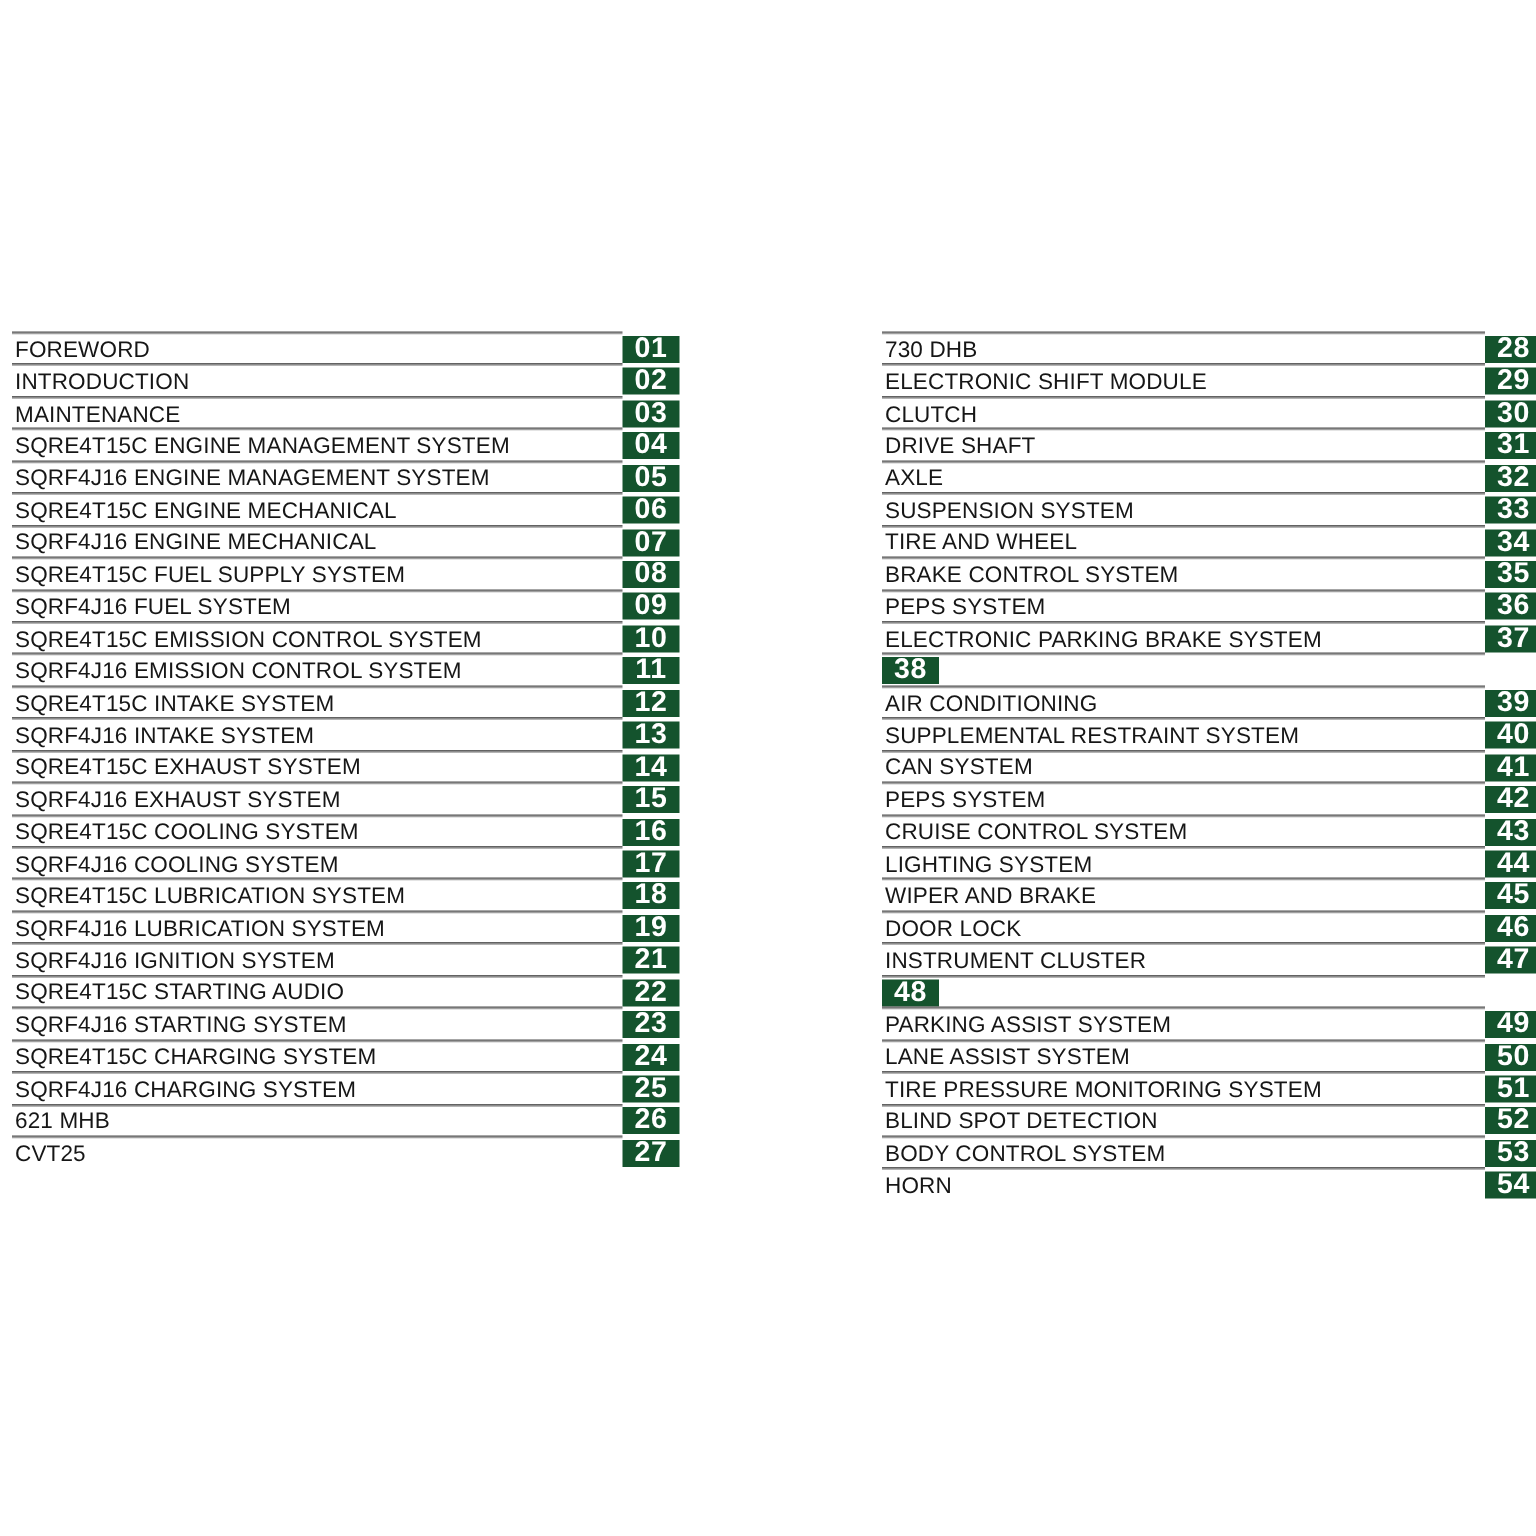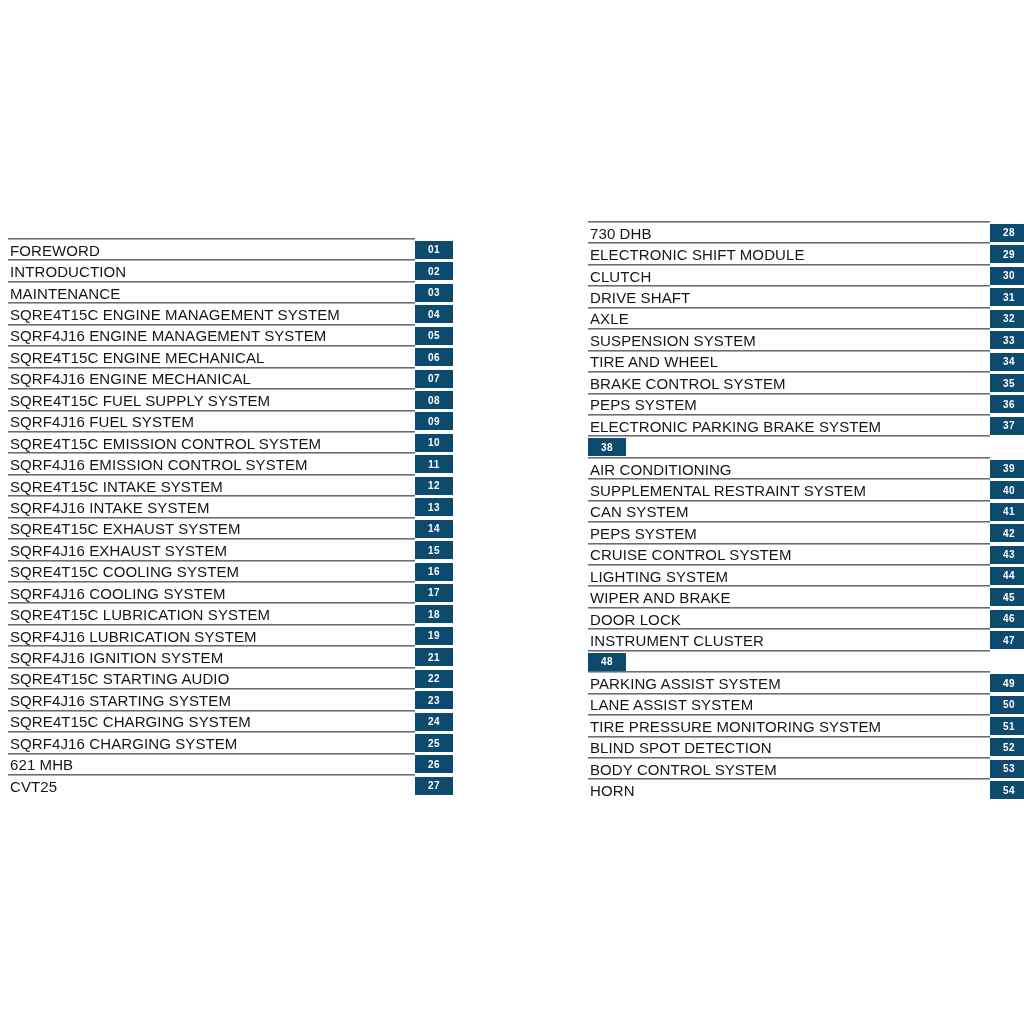--- a/index.html
+++ b/index.html
@@ -19,21 +19,20 @@
     inset: 0;
     background: #ffffff;
   }
   .col {
     position: absolute;
     top: 221px;
   }
   .col-left {
     left: 8px;
     width: 445px;
-    margin-top: 17px;
   }
   .col-right {
     left: 588px;
     width: 440px; 
   }
   .row {
     height: 21.45px;
     position: relative;
     display: flex;
     align-items: center;
@@ -57,23 +56,23 @@
     padding-left: 2px;
     padding-top: 3px;
     white-space: nowrap;
     letter-spacing: 0.1px;
   }
   .badge {
     flex: none;
     width: 38px;
     height: 18px;
     margin-top: 2.5px;
-    background: #0c4a6e;
+    background: #14532d;
     color: #ffffff;
-    font-size: 10px;
+    font-size: 19px;
     font-weight: bold;
     letter-spacing: 0.5px;
     display: flex;
     align-items: center;
     justify-content: center;
   }
 </style>
 </head>
 <body>
 

